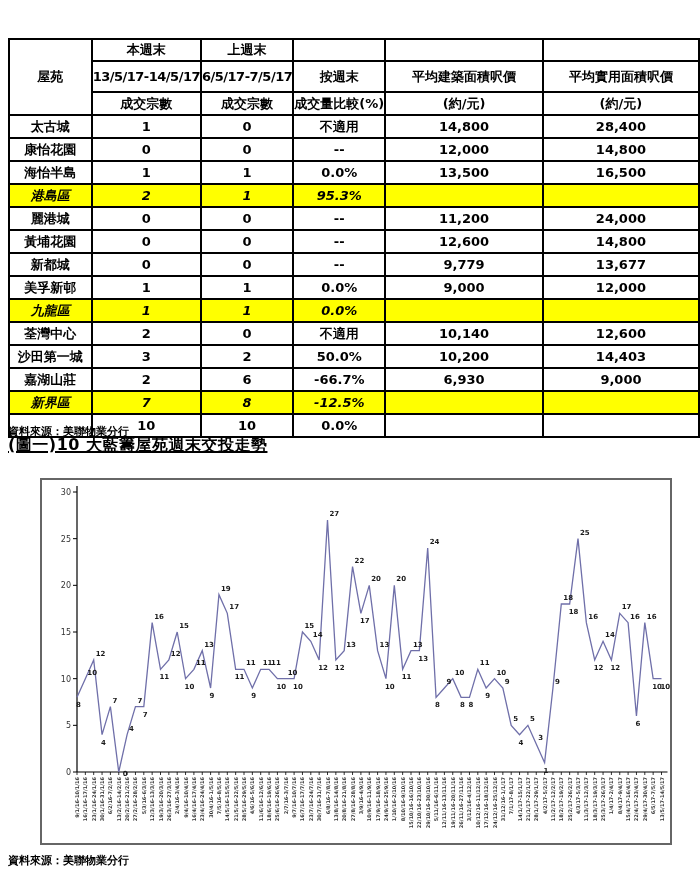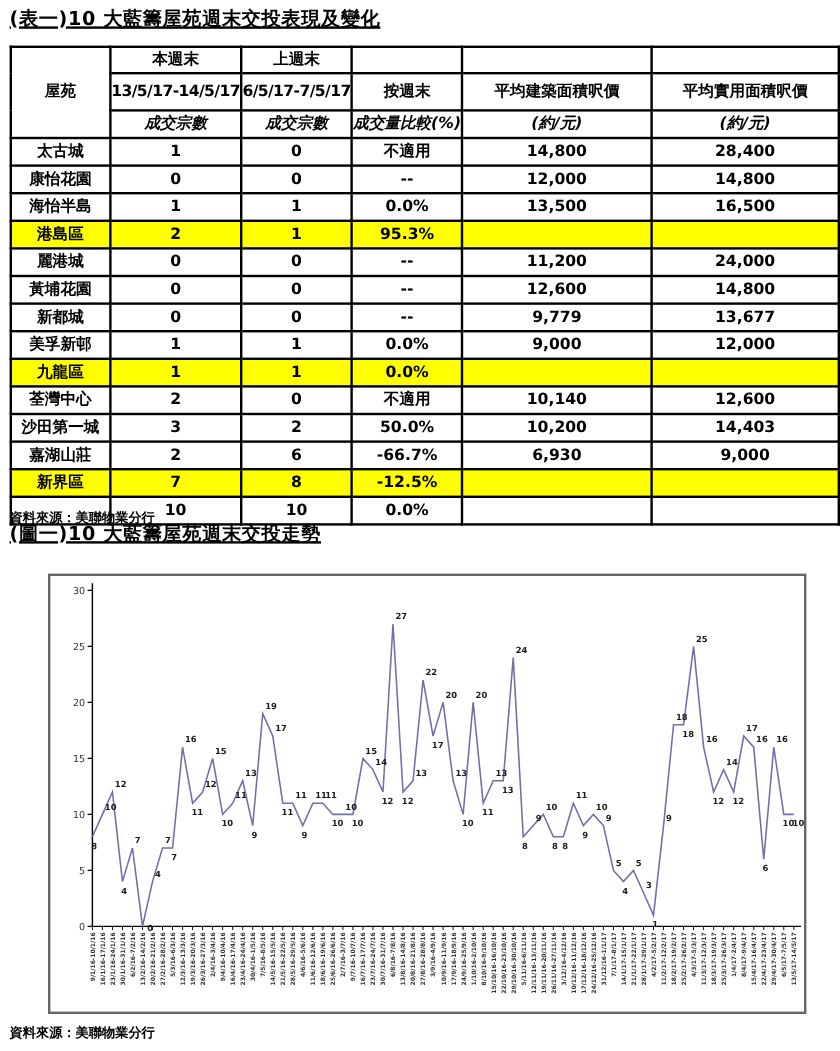--- a/index.html
+++ b/index.html
@@ -8,37 +8,36 @@
   .doc-title{position:absolute;left:8px;font-size:16px;font-weight:bold;color:#000;
              text-decoration:underline;text-decoration-thickness:2px;letter-spacing:0.5px;white-space:nowrap;}
   #tableTitle{top:6px;}
   #chartTitle{top:435px;text-align:center;}
   table.est{position:absolute;left:8px;top:38px;border-collapse:collapse;table-layout:fixed;}
   table.est td, table.est th{border:2px solid #000;text-align:center;vertical-align:middle;
       font-weight:bold;font-size:13px;line-height:1.05;padding:0;color:#000;background:#fff;
       font-family:"DejaVu Sans",sans-serif;overflow:hidden;white-space:nowrap;}
   tr.hr1 td{height:20px;font-size:13px;}
   tr.hr2 td{height:29px;}
-  tr.hr3 td{height:21px;font-style:italic;}
+  tr.hr3 td{height:21px;}
   td.datecell{font-size:10.5px;letter-spacing:-0.5px;}
   tr.datarow td{height:21px;}
-  tr.hl td{background:#FFFF00;}
+  tr.hl td{background:#FFFF00;font-style:italic;}
   .src{position:absolute;left:8px;font-size:11px;font-weight:bold;color:#000;white-space:nowrap;}
   #src1{top:424px;}
   #src2{top:853px;}
   .chart-frame{position:absolute;left:40px;top:478px;width:632px;height:367px;
                border:2px solid #666;box-sizing:border-box;background:#fff;}
   svg text{font-family:"DejaVu Sans",sans-serif;}
 </style>
 </head>
 <body>
 
 <div class="page">
 
-  <div class="doc-title" id="tableTitle">(表一)10 大藍籌屋苑週末交投表現及變化</div>
 
   <table class="est">
     <colgroup>
       <col style="width:87px">
         <col style="width:85px">
         <col style="width:78px">
       <col style="width:92px">
         <col style="width:172px">
         <col style="width:170px">
     </colgroup>

